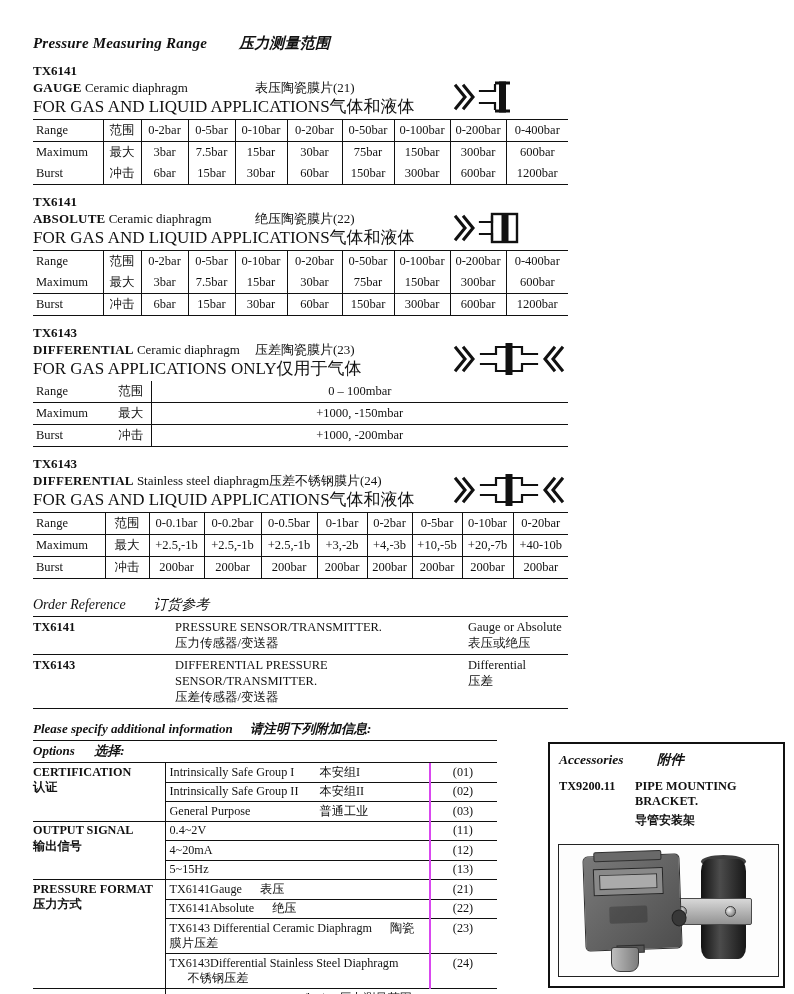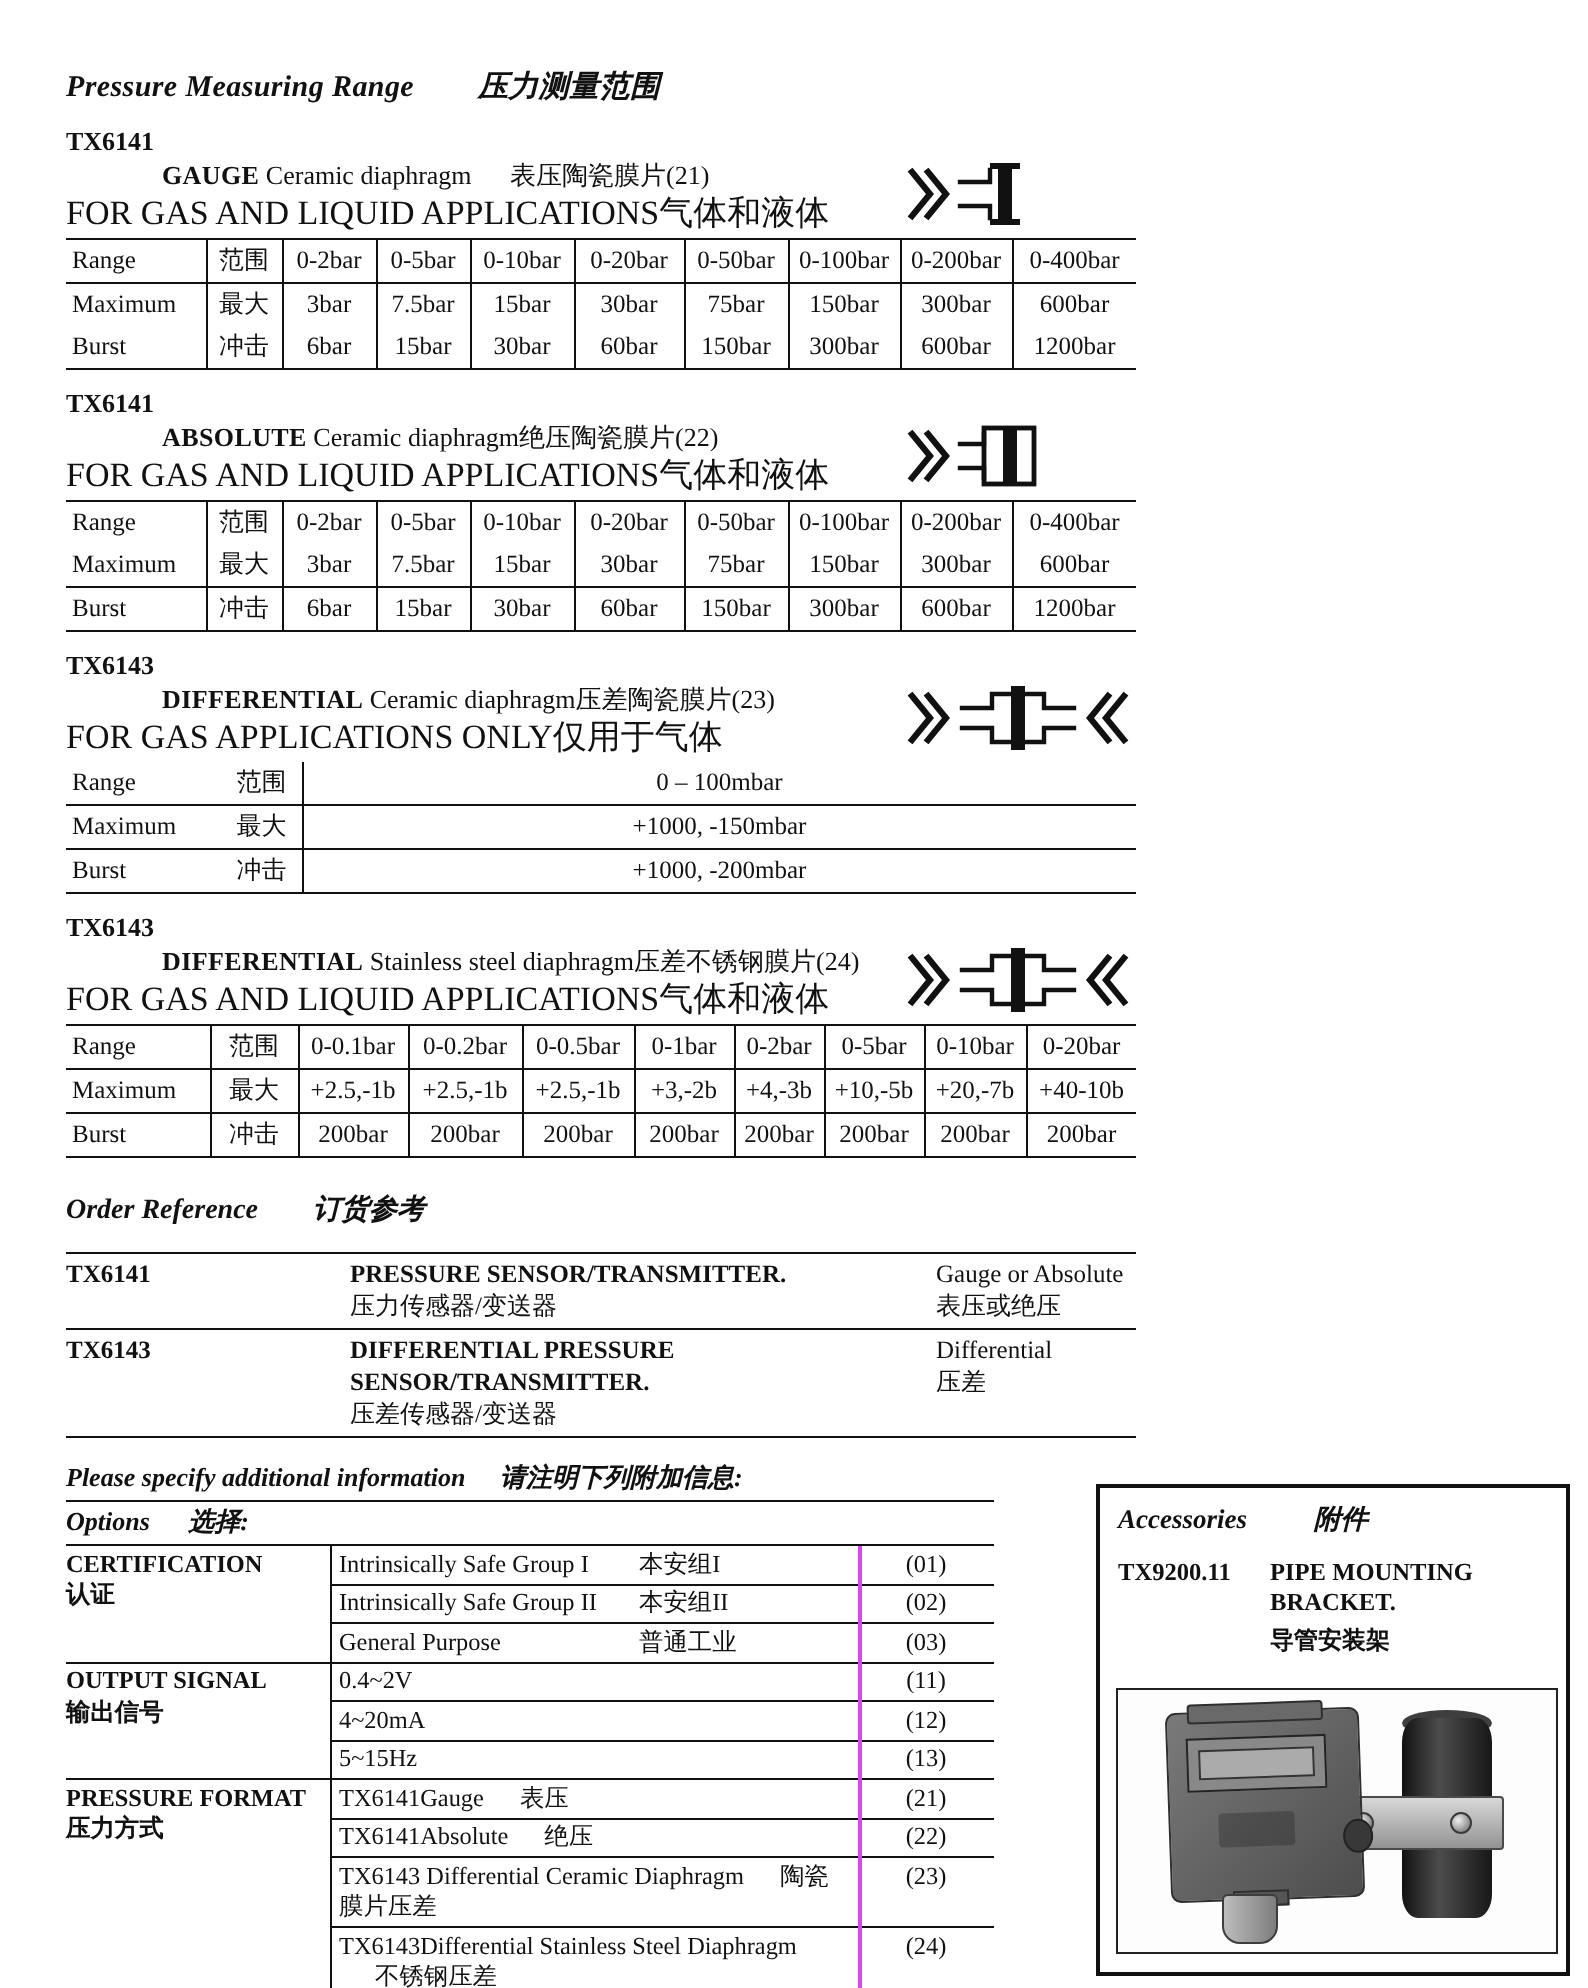--- a/index.html
+++ b/index.html
@@ -8,21 +8,21 @@
     font-family:"Liberation Serif","DejaVu Serif",serif;color:#111;
     box-sizing:border-box;padding:34px 0 0 33px;overflow:hidden;
   }
   .doc-title{font-size:15px;font-weight:bold;font-style:italic;margin-bottom:10px;letter-spacing:.2px;}
   .doc-title .t-zh{margin-left:28px;}
 
   
   .section{position:relative;margin-top:9px;width:735px;}
   .s-model{font-size:13px;font-weight:bold;line-height:15px;}
   .s-type{font-size:13px;line-height:20px;}
-  .s-type b{letter-spacing:.2px;margin-left:48px;}
+  .s-type b{letter-spacing:.2px;}
   .s-app{font-size:17px;line-height:18px;}
   .s-left{display:inline-block;min-width:222px;}
   .s-zh{display:inline-block;}
   .s-icon{position:absolute;left:420px;top:16px;}
   .ptable{border-collapse:collapse;width:535px;table-layout:fixed;font-size:12.5px;margin-top:3px;}
   .ptable td{padding:1px 3px;height:19px;vertical-align:middle;overflow:hidden;white-space:nowrap;}
   .ptable td.en-label{text-align:left;}
   .ptable td.zh-label{text-align:center;}
   .ptable.zhdiv td.zh-label{border-left:1px solid #111;}
   .ptable td.val{border-left:1px solid #111;text-align:center;}
@@ -30,26 +30,26 @@
   .rules-a tr:nth-child(3) td{border-bottom:1.5px solid #111;}
   .rules-b tr:nth-child(1) td{border-top:1.5px solid #111;}
   .rules-b tr:nth-child(2) td{border-bottom:1.5px solid #111;}
   .rules-b tr:nth-child(3) td{border-bottom:1.5px solid #111;}
   .rules-c tr td{border-bottom:1.5px solid #111;}
   .rules-d tr:nth-child(1) td{border-top:1.5px solid #111;}
   .rules-d tr td{border-bottom:1.5px solid #111;}
 
   
   .order-block{margin-top:17px;width:535px;}
-  .block-title{font-size:14px;font-weight:bold;font-style:italic;padding-bottom:12px;border-bottom:1.5px solid #111;}
+  .block-title{font-size:14px;font-weight:normal;font-style:italic;padding-bottom:2px;border-bottom:1.5px solid #111;}
   .block-title .t-zh{margin-left:24px;}
   .order-row{display:flex;border-bottom:1.5px solid #111;padding:2px 0 3px 0;font-size:12.5px;line-height:16px;}
   .o-model{width:142px;font-weight:bold;}
   .o-desc{width:293px;}
-  .o-desc .l1{font-weight:bold;}
+  .o-desc .l1{font-weight:normal;}
   .o-type{width:100px;}
 
   
   .specify-title{margin-top:11px;width:464px;font-size:13px;font-weight:bold;font-style:italic;
     padding-bottom:2px;border-bottom:1.5px solid #111;}
   .specify-title .t-zh{margin-left:14px;}
   .options-title{width:464px;font-size:13px;font-weight:bold;font-style:italic;
     padding:1px 0 2px 0;border-bottom:1.5px solid #111;}
   .options-title .t-zh{margin-left:16px;}
   #options-table{border-collapse:collapse;width:464px;table-layout:fixed;font-size:12.2px;border-bottom:1.5px solid #111;}

